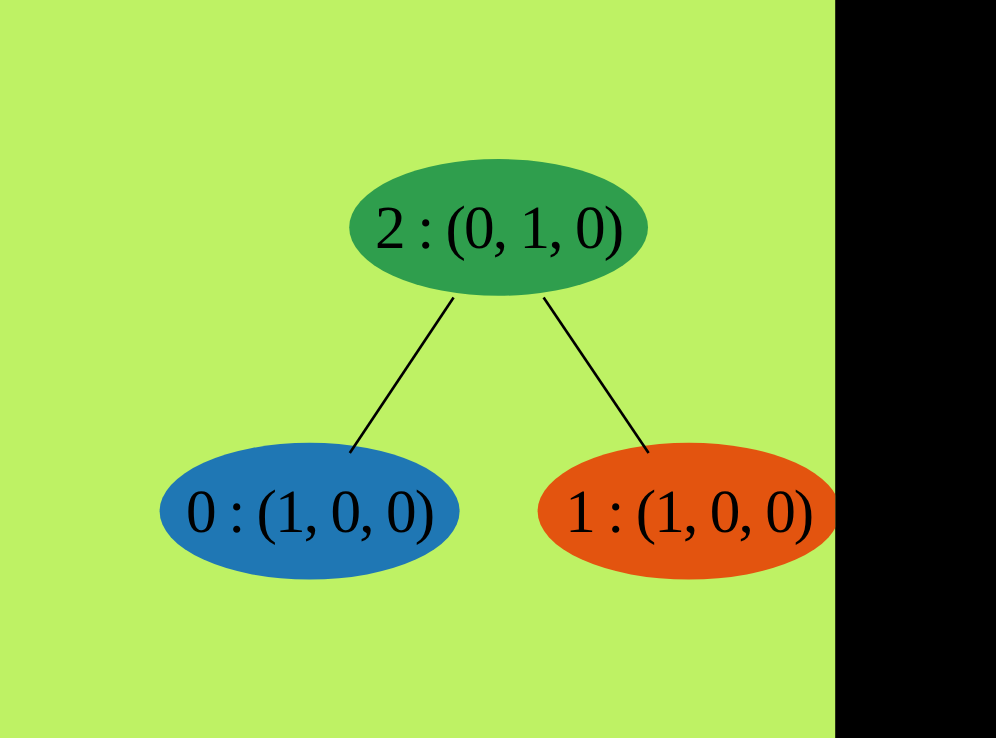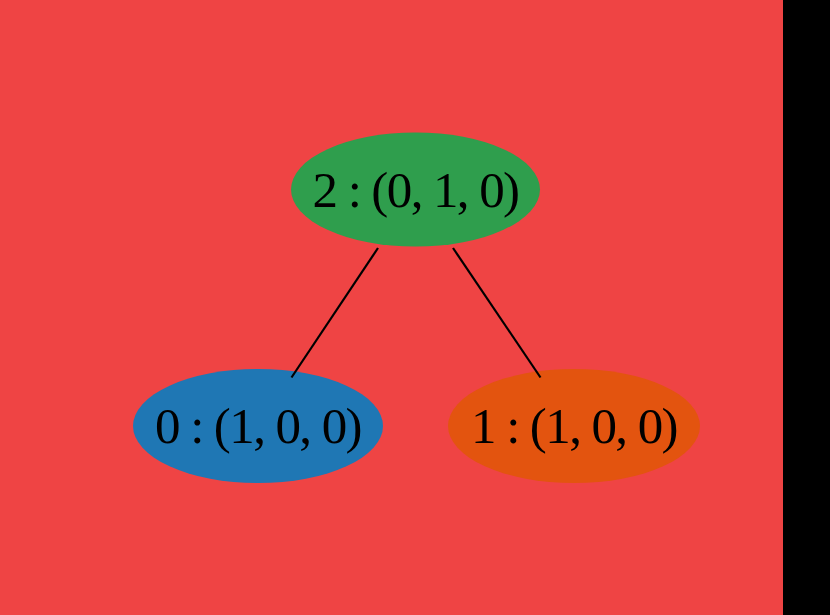--- a/index.html
+++ b/index.html
@@ -2,23 +2,23 @@
 <html><head>
 <meta charset="utf-8">
 <style>
   html, body {
     margin: 0;
     padding: 0;
     background: #000000;
   }
   .canvas {
     position: relative;
-    width: 783px;
+    width: 696px;
     height: 615px;
-    background: #ef4444;
+    background: #bef264;
     overflow: hidden;
   }
   svg { display: block; }
   .node-label {
     font-family: "Liberation Serif", "DejaVu Serif", serif;
     font-size: 51px;
     letter-spacing: -1.6px;
     text-anchor: middle;
   }
   .edge-line {

